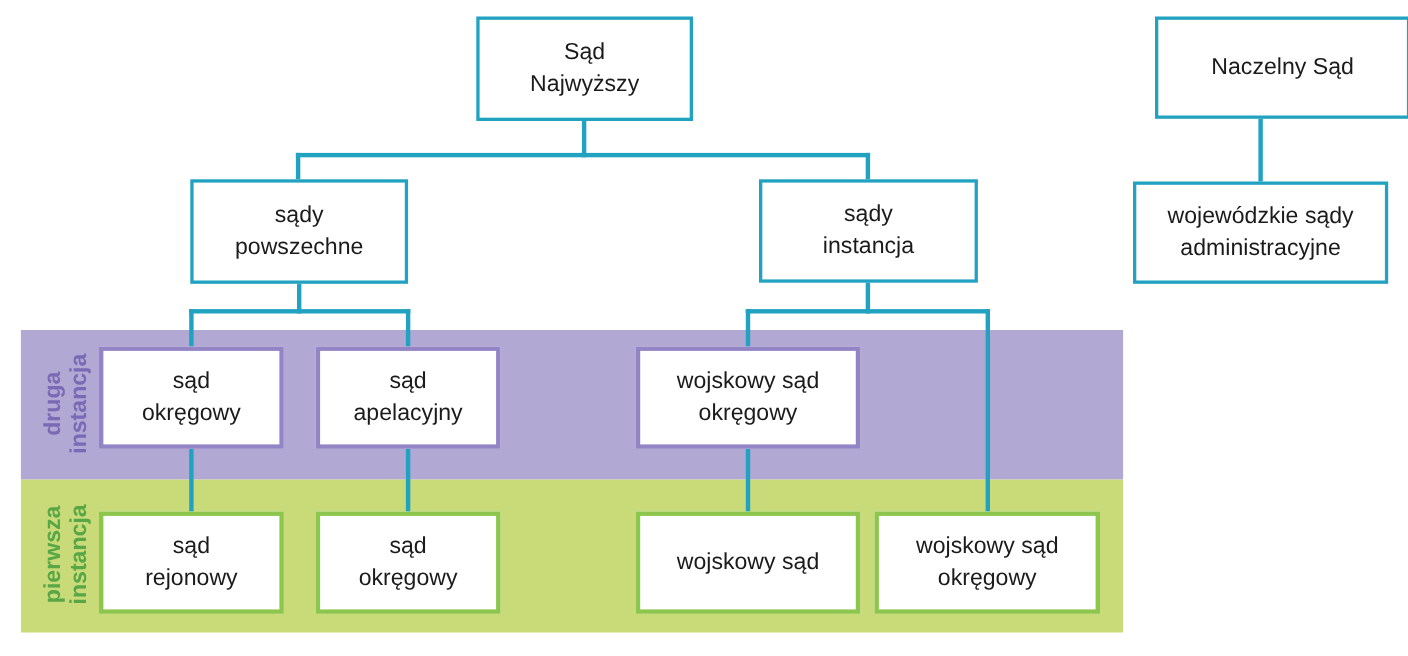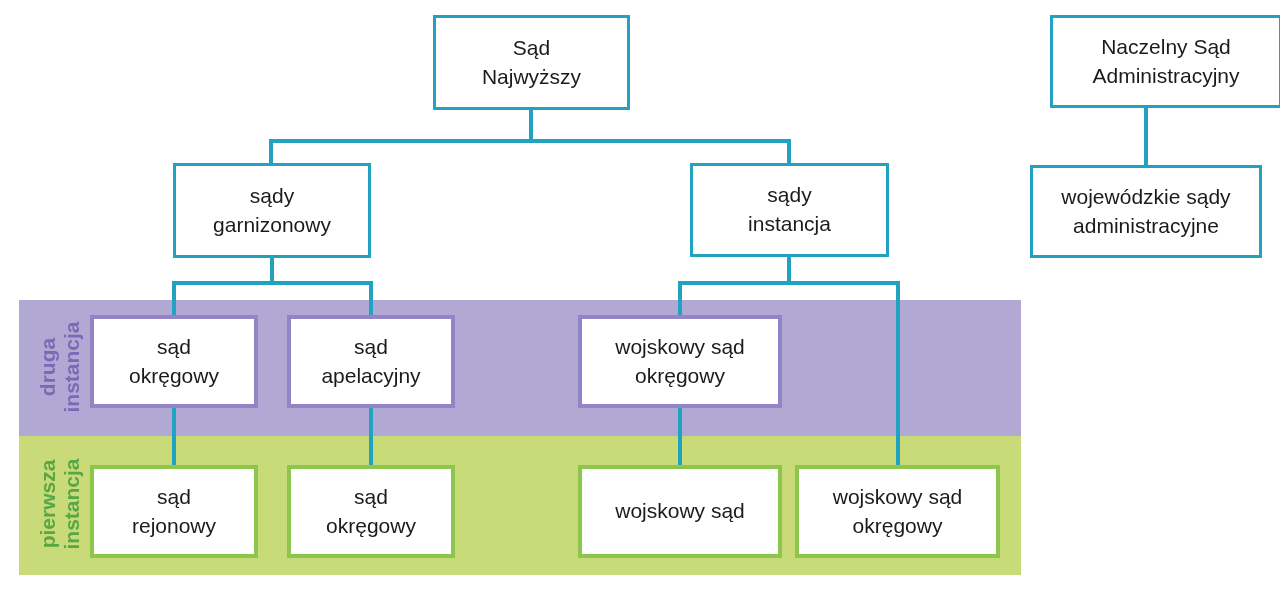--- a/index.html
+++ b/index.html
@@ -110,28 +110,27 @@
   <div class="node teal" style="left:433px; top:15px; width:197px; height:95px;">
     <div class="node-label">
       <span>Sąd</span>
       <span>Najwyższy</span>
     </div>
   </div>
 
   <div class="node teal" style="left:1030px; top:15px; width:232px; height:93px;margin-left:20px;">
     <div class="node-label">
       <span>Naczelny Sąd</span>
-      <span>Administracyjny</span>
     </div>
   </div>
 
   <div class="node teal" style="left:173px; top:163px; width:198px; height:95px;">
     <div class="node-label">
       <span>sądy</span>
-      <span>garnizonowy</span>
+      <span>powszechne</span>
     </div>
   </div>
 
   <div class="node teal" style="left:690px; top:163px; width:199px; height:94px;">
     <div class="node-label">
       <span>sądy</span>
       <span>instancja</span>
     </div>
   </div>
 

